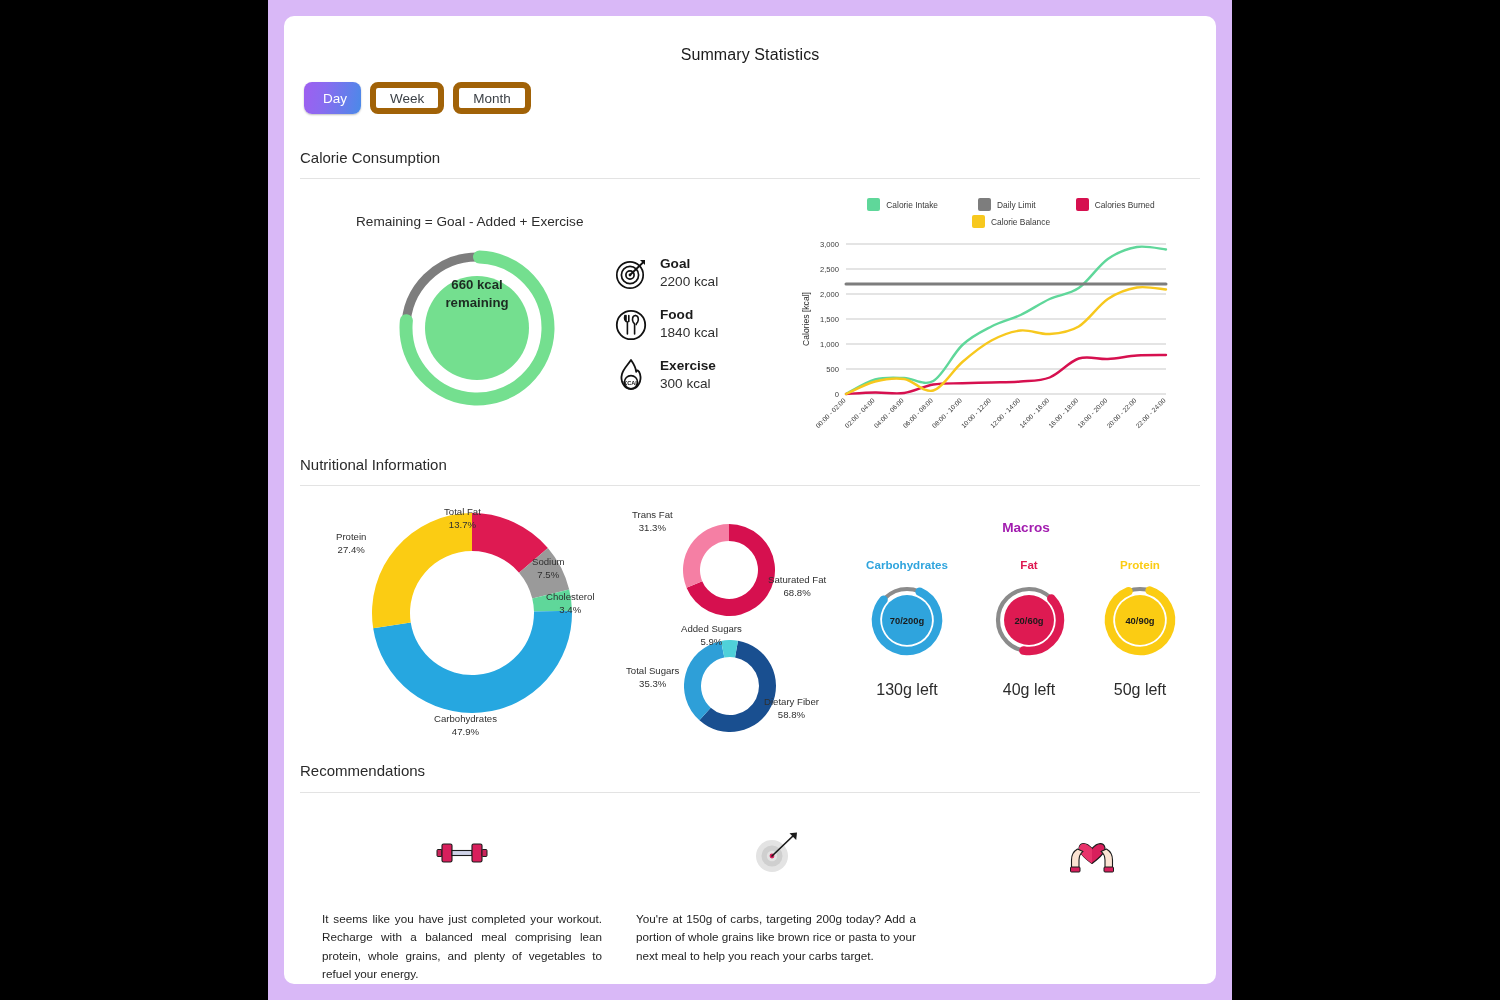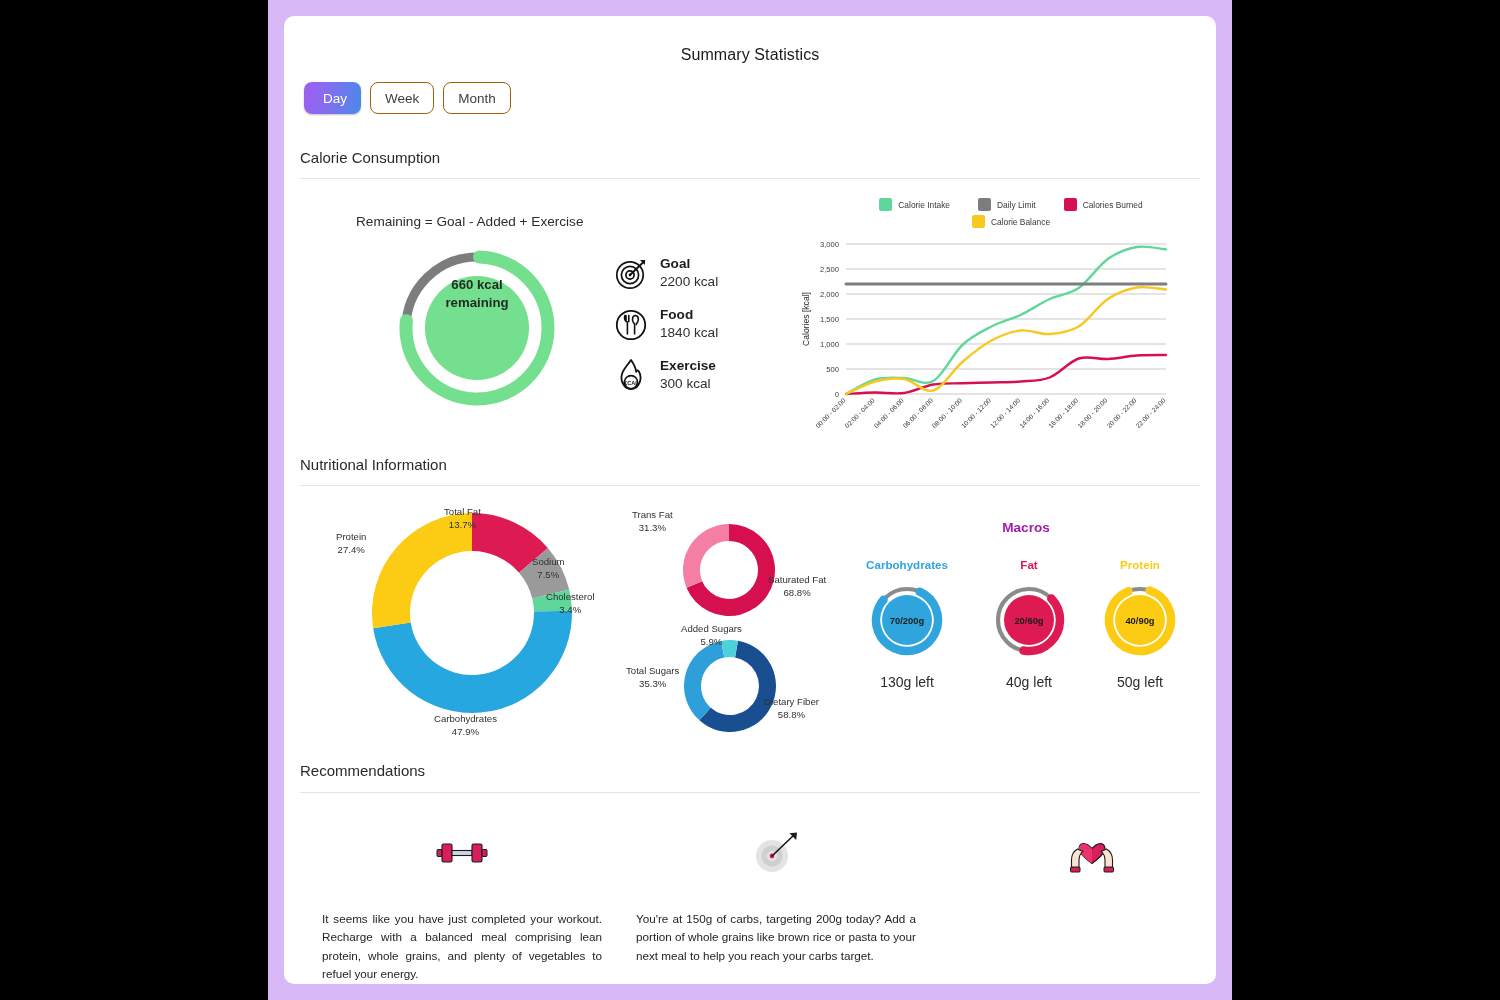--- a/index.html
+++ b/index.html
@@ -30,21 +30,21 @@
 
   
   .title {
     position: absolute; left: 0; top: 30px; width: 932px;
     text-align: center;
     font-size: 16px; color: #1b1b1b; letter-spacing: .1px;
   }
   .seg-group { position: absolute; left: 20px; top: 66px; display: flex; gap: 9px; }
   .seg {
     height: 32px; min-width: 56px; padding: 0 14px;
-    border: 1px solid #a16207; border-radius: 8px;
+    border: 6px solid #a16207; border-radius: 8px;
     background: #fff; color: #3a3f45;
     font-family: "Liberation Sans", sans-serif; font-size: 13.5px;
     display: flex; align-items: center; justify-content: center;
     cursor: pointer;
   }
   .seg.active {
     border: none; color: #fff;
     background: linear-gradient(100deg, #9e5ff0 0%, #8a6bf0 35%, #4a8ae8 100%);
     box-shadow: 0 1px 2px rgba(0,0,0,.25);
     padding-left: 19px;
@@ -77,21 +77,21 @@
   
   .stats { position: absolute; left: 330px; top: 232px; }
   .stat { display: flex; align-items: center; gap: 12px; height: 51px; }
   .stat + .stat { margin-top: 0px; }
   .stat-txt .k { font-size: 13.6px; font-weight: 700; color: #1b1b1b; line-height: 1.25; }
   .stat-txt .v { font-size: 13.6px; color: #2f2f2f; line-height: 1.3; }
 
   
   .linechart { position: absolute; left: 512px; top: 182px; width: 380px; height: 250px; }
   .legend { position: absolute; left: 50px; top: 0; width: 330px; }
-  .legend-row { display: flex; justify-content: center; gap: 28px; align-items: flex-end; }
+  .legend-row { display: flex; justify-content: center; gap: 40px; align-items: flex-end; }
   .legend-row + .legend-row { margin-top: 4px; }
   .lg { display: flex; align-items: center; gap: 6px; font-size: 8.4px; color: #3a3a3a; }
   .sw { width: 13px; height: 13px; border-radius: 2px; }
 
   
   .dlabel { position: absolute; font-size: 9.6px; color: #303030; text-align: center; line-height: 1.35; white-space: nowrap; }
   .dlabel b { font-weight: 400; display: block; }
 
   
   .macros-title {
@@ -99,21 +99,21 @@
     text-align: center; font-size: 13.6px; font-weight: 700; color: #a21caf;
   }
   .macro { position: absolute; width: 110px; text-align: center; }
   .macro .mname { font-size: 11.6px; font-weight: 700; }
   .macro .mring { position: relative; width: 78px; height: 78px; margin: 10px auto 0; }
   .macro .mval {
     position: absolute; left: 14px; top: 14px; width: 50px; height: 50px;
     border-radius: 50%; display: flex; align-items: center; justify-content: center;
     font-size: 9.4px; font-weight: 700; color: #1b1b1b;
   }
-  .macro .mleft { margin-top: 15px; font-size: 14px; color: #2b2b2b; }
+  .macro .mleft { margin-top: 22px; font-size: 16px; color: #2b2b2b; }
 
   
   .rec { position: absolute; width: 280px; }
   .rec .ricon { height: 62px; display: flex; align-items: center; justify-content: center; }
   .rec .rtext {
     margin-top: 26px; font-size: 11.7px; line-height: 1.58; color: #242424;
     text-align: justify;
   }
 </style>
 </head>

